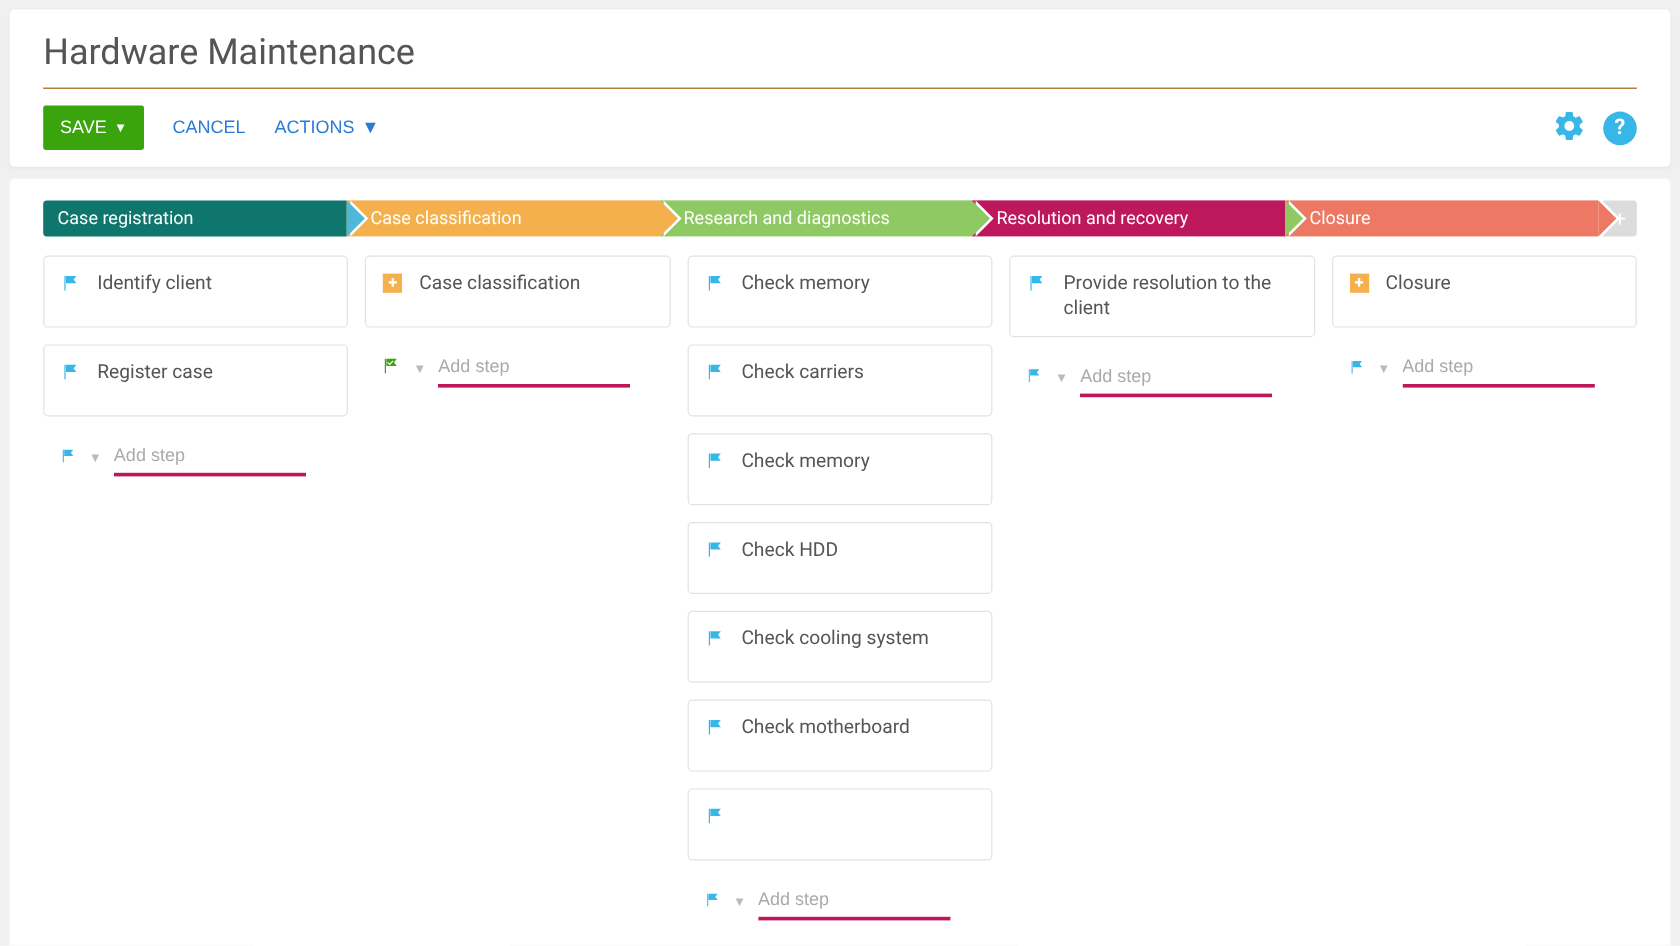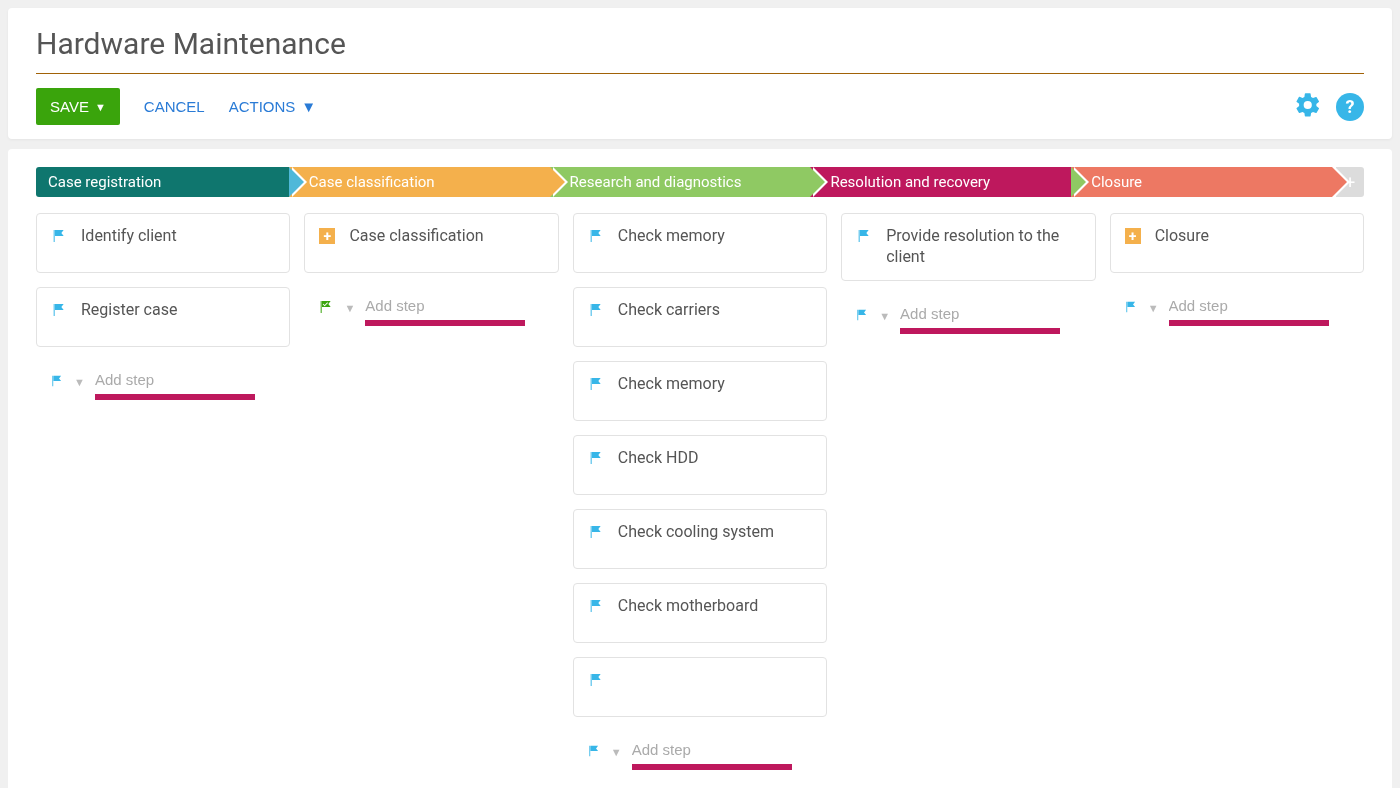--- a/index.html
+++ b/index.html
@@ -174,21 +174,21 @@
     display: flex;
     align-items: center;
     gap: 10px;
     padding: 4px 14px 0 14px;
   }
   .add-step-row .dropdown-caret {
     color: #bbb; font-size: 11px; cursor: pointer;
   }
   .add-step-input {
     border: none;
-    border-bottom: 6px solid #be185d;
+    border-bottom: 3px solid #be185d;
     font-size: 15px;
     padding: 6px 0;
     color: #555;
     width: 160px;
     outline: none;
   }
   .add-step-input::placeholder { color: #aaa; }
 </style>
 </head>
 <body>

